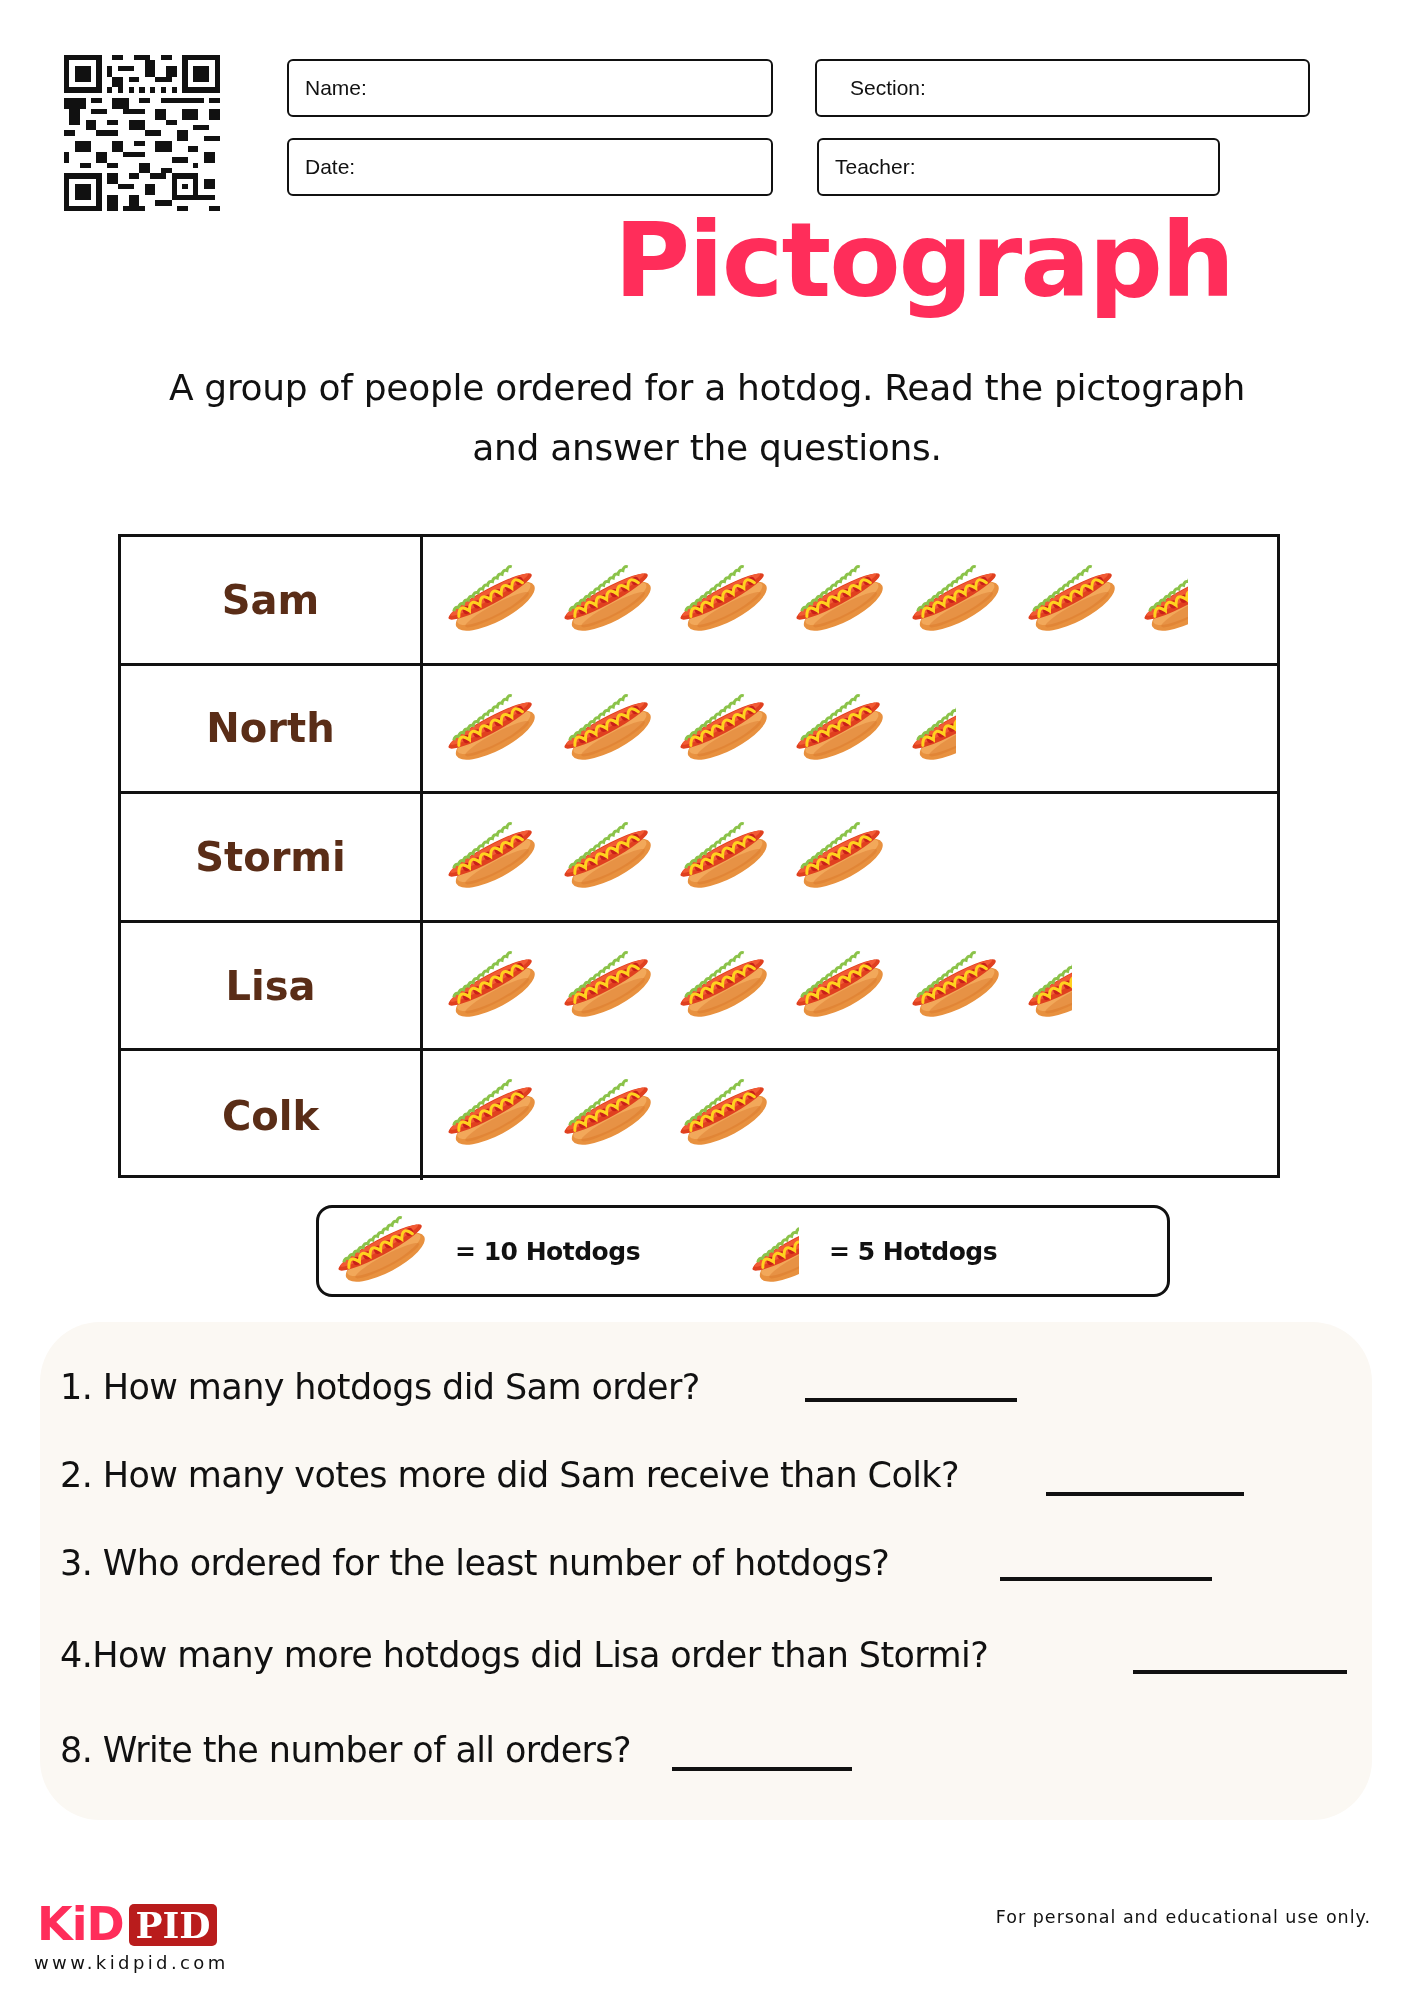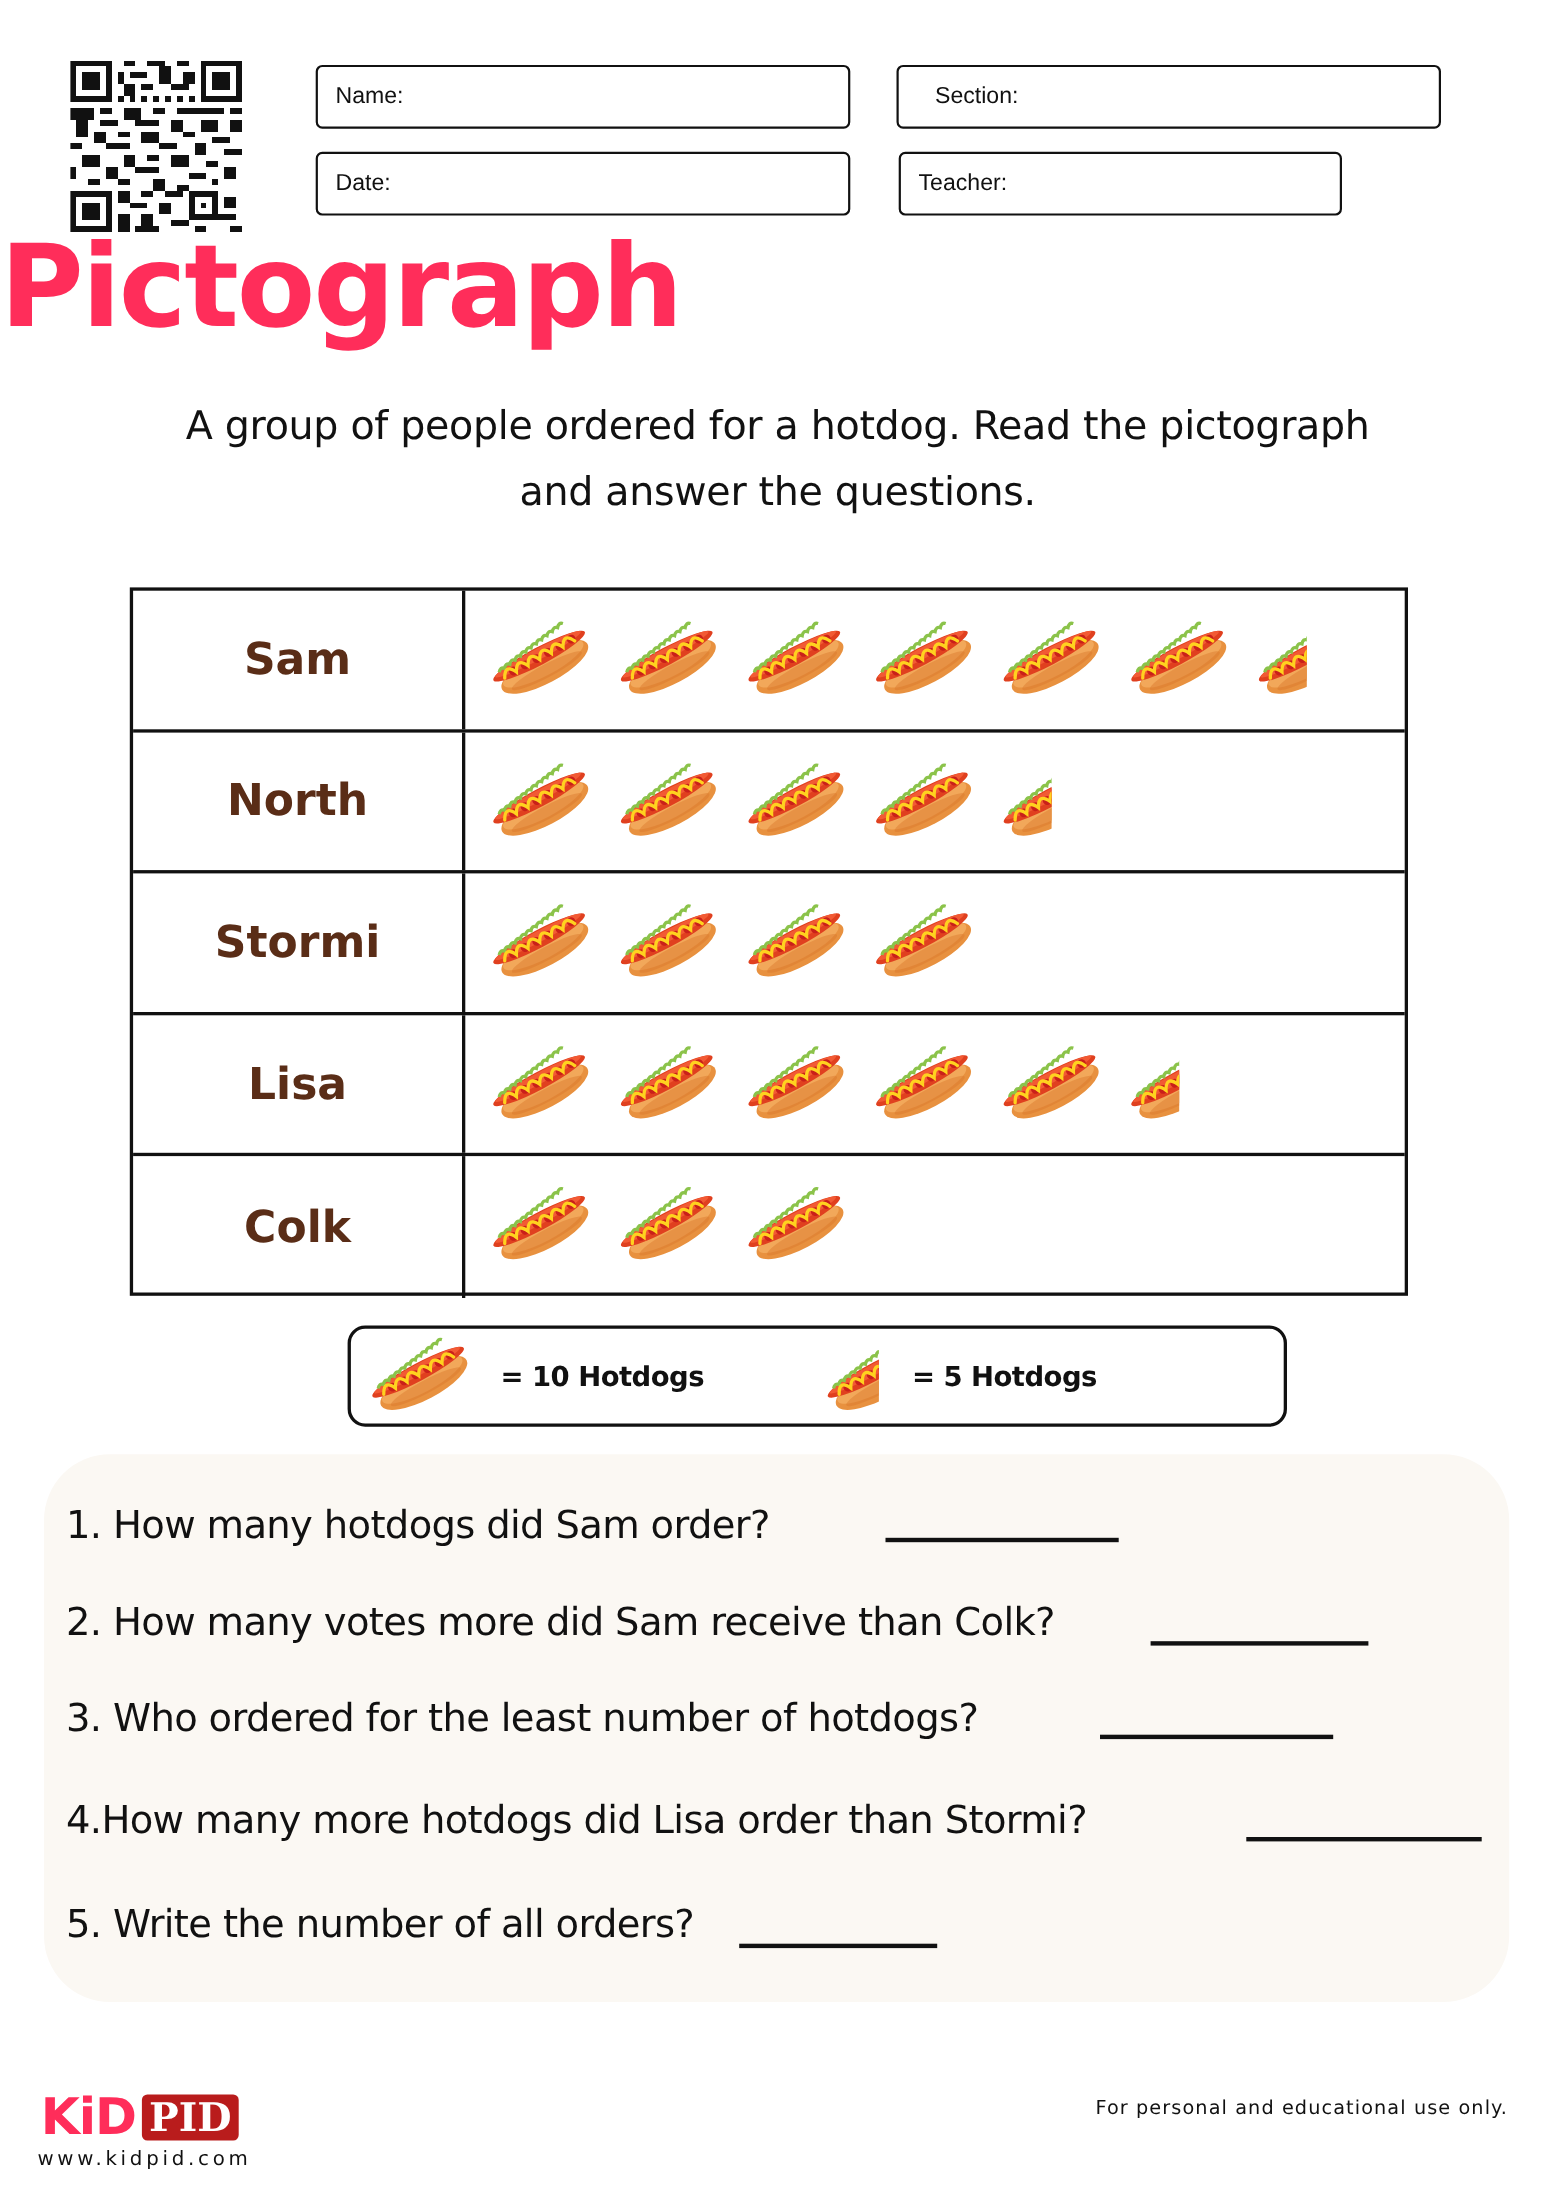--- a/index.html
+++ b/index.html
@@ -18,21 +18,21 @@
     background: #fff; height: 58px; display: flex; align-items: center; padding-left: 16px;
     font-family: "Liberation Sans", sans-serif; font-size: 21px; color: #111;
   }
   #f-name { left: 287px; top: 59px; width: 486px; }
   #f-section { left: 815px; top: 59px; width: 495px; padding-left: 33px; }
   #f-date { left: 287px; top: 138px; width: 486px; }
   #f-teacher { left: 817px; top: 138px; width: 403px; }
 
   
   #title {
-    left: 0; width: 1233px; top: 200px; text-align: left;
+    left: 0; width: 1233px; top: 200px; text-align: right;
     font-family: "DejaVu Sans", sans-serif; font-weight: bold; font-size: 104px;
     letter-spacing: -2px; line-height: 120px; color: #ff2d5a;
   }
   #subtitle {
     left: 100px; width: 1214px; top: 358px; text-align: center;
     font-family: "DejaVu Sans", sans-serif; font-size: 36px; line-height: 60px; color: #111;
     letter-spacing: -0.3px;
   }
 
   
@@ -763,21 +763,21 @@
 
 <div id="qpanel" class="abs"></div>
 <div class="q" style="top:1367px">1. How many hotdogs did Sam order?</div>
 <div class="ans" style="left:805px; top:1398px; width:212px"></div>
 <div class="q" style="top:1455px">2. How many votes more did Sam receive than Colk?</div>
 <div class="ans" style="left:1046px; top:1492px; width:198px"></div>
 <div class="q" style="top:1543px">3. Who ordered for the least number of hotdogs?</div>
 <div class="ans" style="left:1000px; top:1577px; width:212px"></div>
 <div class="q" style="top:1635px">4.How many more hotdogs did Lisa order than Stormi?</div>
 <div class="ans" style="left:1133px; top:1670px; width:214px"></div>
-<div class="q" style="top:1730px">5. Write the number of all orders?</div>
+<div class="q" style="top:1730px">8. Write the number of all orders?</div>
 <div class="ans" style="left:672px; top:1767px; width:180px"></div>
 
 <div id="logo" class="abs">
   <span id="logo-kid">KiD</span>
   <span id="logo-pid">PID</span>
 </div>
 <div id="logo-url" class="abs">www.kidpid.com</div>
 <div id="footer-note" class="abs">
   <div>For personal and educational use only.</div>
 </div>

